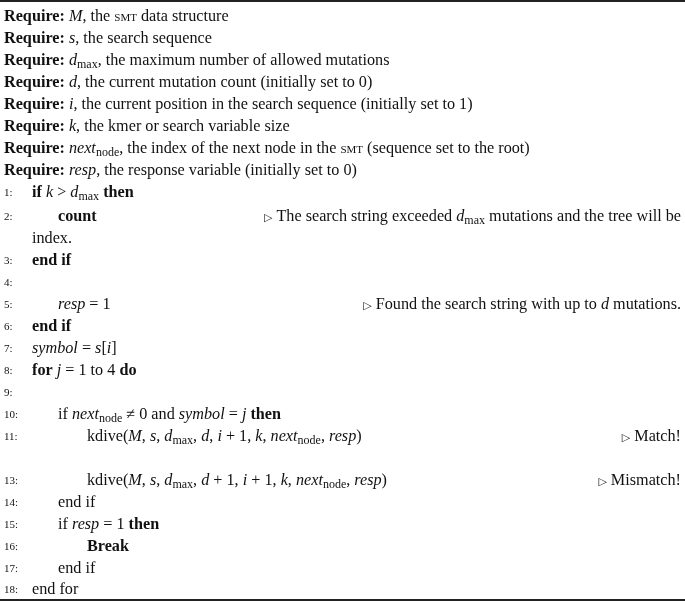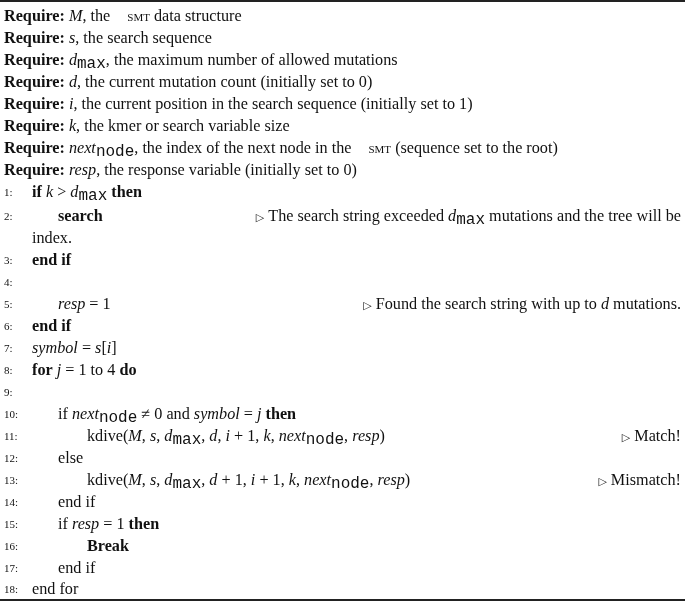--- a/index.html
+++ b/index.html
@@ -20,24 +20,24 @@
       font-family: "Liberation Serif", "DejaVu Serif", serif;
     }
     .kw { font-weight: bold; }
     .req { left: 4px; }
     .num {
       position: absolute; left: 4px; width: 24px;
       font-size: 11px; text-align: left;
     }
     .code { position: absolute; }
     .i { font-style: italic; }
-    sub { font-size: 16px; vertical-align: -3px; line-height: 0; font-style: normal; font-family: Liberation Mono, monospace; }
+    sub { font-size: 12px; vertical-align: -3px; line-height: 0; font-style: normal; }
     .cmt { position: absolute; right: 4px; }
     .tri { font-size: 11px; margin-right: 4px; }
-    .smallcaps { font-variant: small-caps; margin-left: 13px; }
+    .smallcaps { font-variant: small-caps; }
   </style>
 </head>
 <body>
 
 <div class="algo">
   <div class="rule-top"></div>
 
   <div class="line req" style="top:4px">
     <span class="kw">Require:</span>
     <span class="i">M</span><span>, the </span><span class="smallcaps">smt</span><span> data structure</span>
@@ -71,21 +71,21 @@
     <span class="i">resp</span><span>, the response variable (initially set to 0)</span>
   </div>
 
   <div class="line" style="top:180px">
     <span class="num">1:</span>
     <span class="code" style="left:32px"><b>if</b> <i>k</i> &gt; <i>d</i><sub>max</sub> <b>then</b></span>
   </div>
 
   <div class="line" style="top:204px">
     <span class="num">2:</span>
-    <span class="code" style="left:58px"><b>search</b></span>
+    <span class="code" style="left:58px"><b>count</b></span>
     <span class="cmt"><span class="tri">▷</span><span>The search string exceeded </span><i>d</i><sub>max</sub><span> mutations and the tree will be</span></span>
   </div>
   <div class="line" style="top:226px">
     <span class="code" style="left:32px">index.</span>
   </div>
 
   <div class="line" style="top:248px">
     <span class="num">3:</span>
     <span class="code kw" style="left:32px">end if</span>
   </div>
@@ -123,24 +123,20 @@
     <span class="num">10:</span>
     <span class="code" style="left:58px"><span>if</span> <i>next</i><sub>node</sub> ≠ 0 <span>and</span> <i>symbol</i> = <i>j</i> <b>then</b></span>
   </div>
 
   <div class="line" style="top:424px">
     <span class="num">11:</span>
     <span class="code" style="left:87px"><span>kdive</span>(<i>M</i>, <i>s</i>, <i>d</i><sub>max</sub>, <i>d</i>, <i>i</i> + 1, <i>k</i>, <i>next</i><sub>node</sub>, <i>resp</i>)</span>
     <span class="cmt"><span class="tri">▷</span><span>Match!</span></span>
   </div>
 
-  <div class="line" style="top:446px">
-    <span class="num">12:</span>
-    <span class="code" style="left:58px">else</span>
-  </div>
 
   <div class="line" style="top:468px">
     <span class="num">13:</span>
     <span class="code" style="left:87px"><span>kdive</span>(<i>M</i>, <i>s</i>, <i>d</i><sub>max</sub>, <i>d</i> + 1, <i>i</i> + 1, <i>k</i>, <i>next</i><sub>node</sub>, <i>resp</i>)</span>
     <span class="cmt"><span class="tri">▷</span><span>Mismatch!</span></span>
   </div>
 
   <div class="line" style="top:490px">
     <span class="num">14:</span>
     <span class="code" style="left:58px">end if</span>

